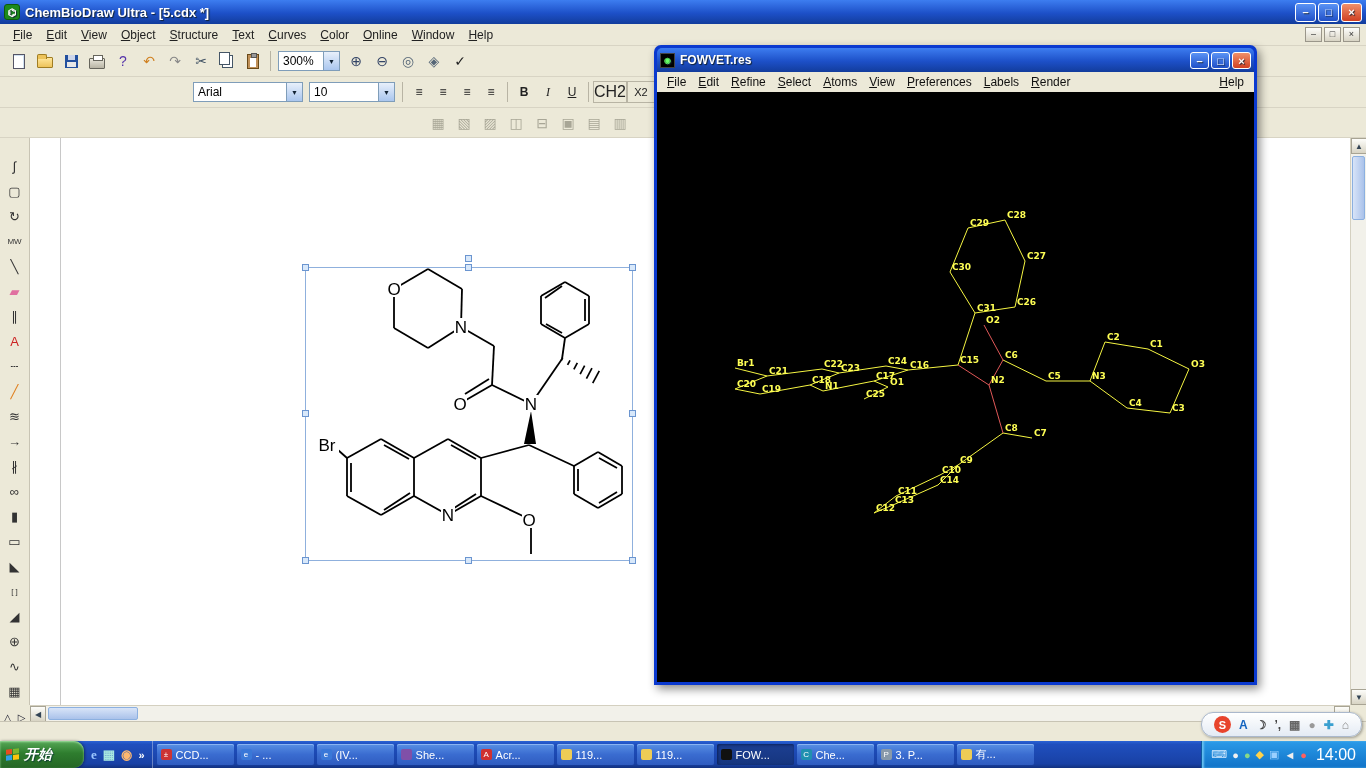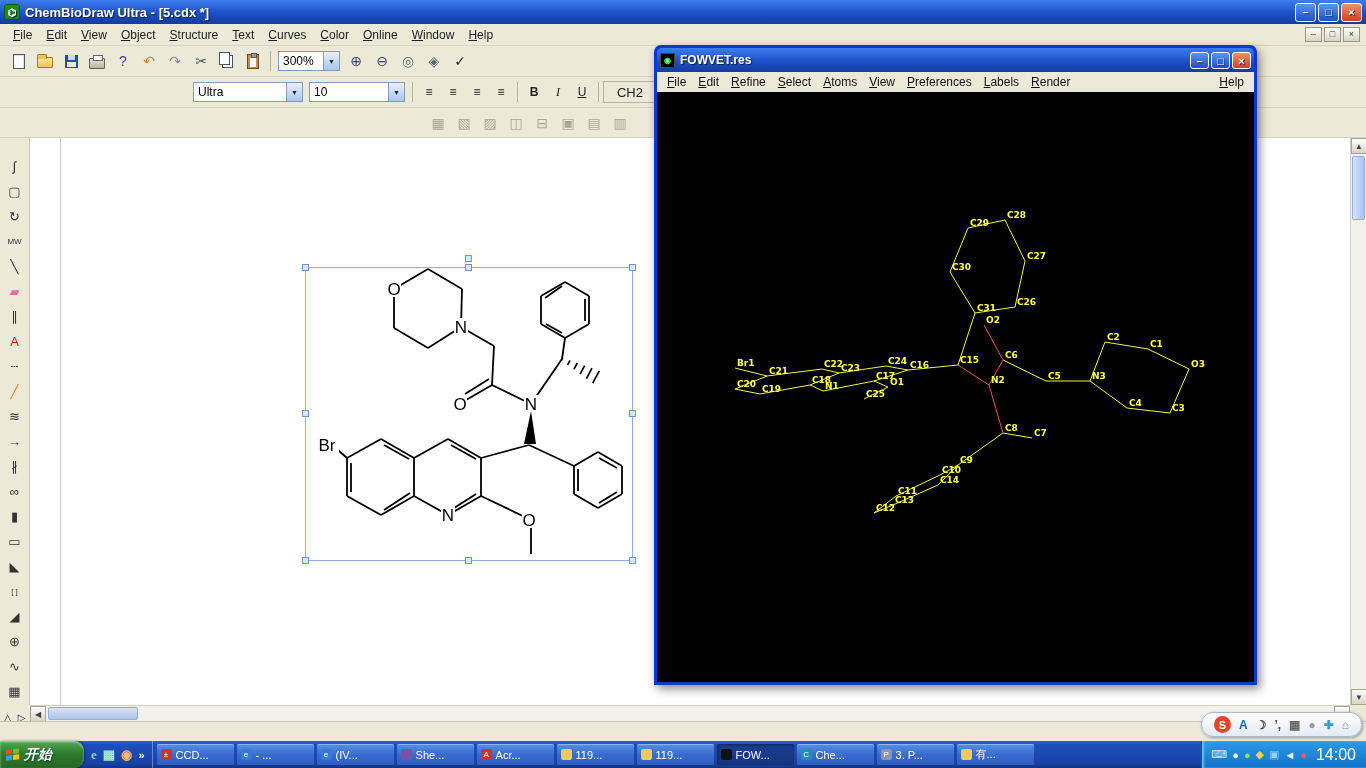--- a/index.html
+++ b/index.html
@@ -172,38 +172,38 @@
       <span id="tb1-right" class="tb-row">
           <span class="tb-btn" style="color: rgb(51, 68, 102);">⊕</span>
           <span class="tb-btn" style="color: rgb(51, 68, 102);">⊖</span>
           <span class="tb-btn" style="color: rgb(85, 102, 119);">◎</span>
           <span class="tb-btn" style="color: rgb(85, 102, 119);">◈</span>
           <span class="tb-btn" style="color: rgb(34, 34, 34);">✓</span>
         </span>
     </div>
     <div id="tb2" class="toolbar">
       <span class="combo" style="width:110px">
-        <span class="cbtext">Ultra</span>
+        <span class="cbtext">Arial</span>
         <span class="cbarrow">▼</span>
       </span>
-      <span class="combo" style="width:96px">
+      <span class="combo" style="width:86px">
         <span class="cbtext">10</span>
         <span class="cbarrow">▼</span>
       </span>
       <span class="sep"></span>
       <span class="fmt-btn">≡</span>
       <span class="fmt-btn">≡</span>
       <span class="fmt-btn">≡</span>
       <span class="fmt-btn">≡</span>
       <span class="sep"></span>
       <span class="fmt-btn" style="font-weight:bold">B</span>
       <span class="fmt-btn" style="font-style:italic;font-family:'Liberation Serif',serif">I</span>
       <span class="fmt-btn" style="text-decoration:underline">U</span>
       <span class="sep"></span>
-      <span class="fmt-btn" style="width:54px;font-size:13px;border:1px solid #b8b4a4">CH2</span>
+      <span class="fmt-btn" style="width:34px;font-size:16px;border:1px solid #b8b4a4">CH2</span>
       <span class="fmt-btn" style="width:28px;font-size:11px;border:1px solid #b8b4a4">X2</span>
     </div>
     <div id="tb3" class="toolbar">
       <span id="tb3-btns" class="tb-row">
           <span class="tb-btn">▦</span>
           <span class="tb-btn">▧</span>
           <span class="tb-btn">▨</span>
           <span class="tb-btn">◫</span>
           <span class="tb-btn">⊟</span>
           <span class="tb-btn">▣</span>

